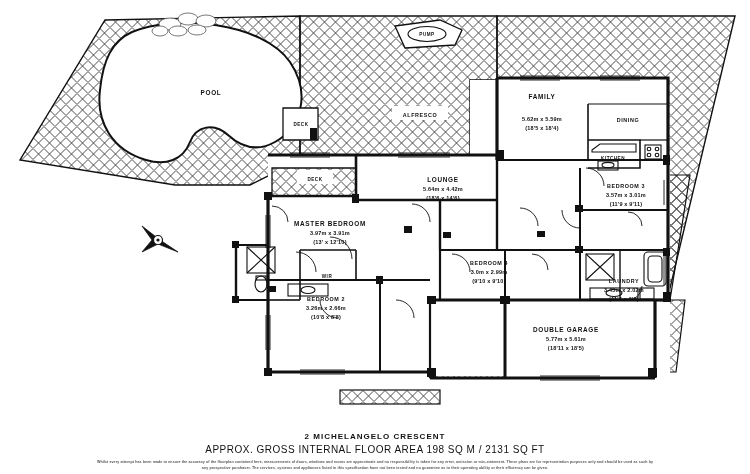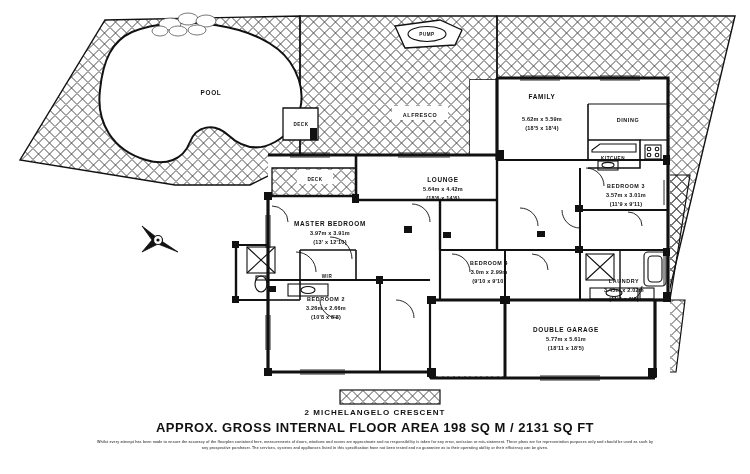--- a/index.html
+++ b/index.html
@@ -5,22 +5,22 @@
   html,body{margin:0;padding:0;background:#ffffff;}
   body{width:750px;height:474px;overflow:hidden;font-family:"Liberation Sans",sans-serif;}
   #stage{position:relative;width:750px;height:474px;background:#fff;}
   #plan{position:absolute;left:0;top:0;width:750px;height:474px;}
   .txt{font-weight:bold;letter-spacing:.4px;fill:#111;}
   .rm-name{font-size:6.4px;letter-spacing:.7px;}
   .rm-dim{font-size:5.5px;letter-spacing:.2px;}
   .sm-name{font-size:5.4px;letter-spacing:.6px;}
   .tiny-name{font-size:4.6px;letter-spacing:.5px;}
   #caption{position:absolute;left:0;top:408px;width:750px;text-align:center;}
-  #addr{font-size:8px;font-weight:bold;letter-spacing:1px;color:#111;}
-  .area-line{font-size:13px;font-weight:bold;letter-spacing:.5px;color:#111;margin-top:3px;}
+  #addr{font-size:8px;font-weight:bold;letter-spacing:1px;color:#111;margin-top:24px;}
+  .area-line{font-size:10px;font-weight:normal;letter-spacing:.5px;color:#111;margin-top:3px;}
   .area-line.second{margin-top:0px;}
   #disclaimer{margin-top:5px;font-size:3.6px;line-height:1.55;color:#555;
               width:560px;margin-left:auto;margin-right:auto;text-align:center;
               font-weight:bold;letter-spacing:.1px;}
 </style>
 </head>
 <body>
 
 <div id="stage">
 

